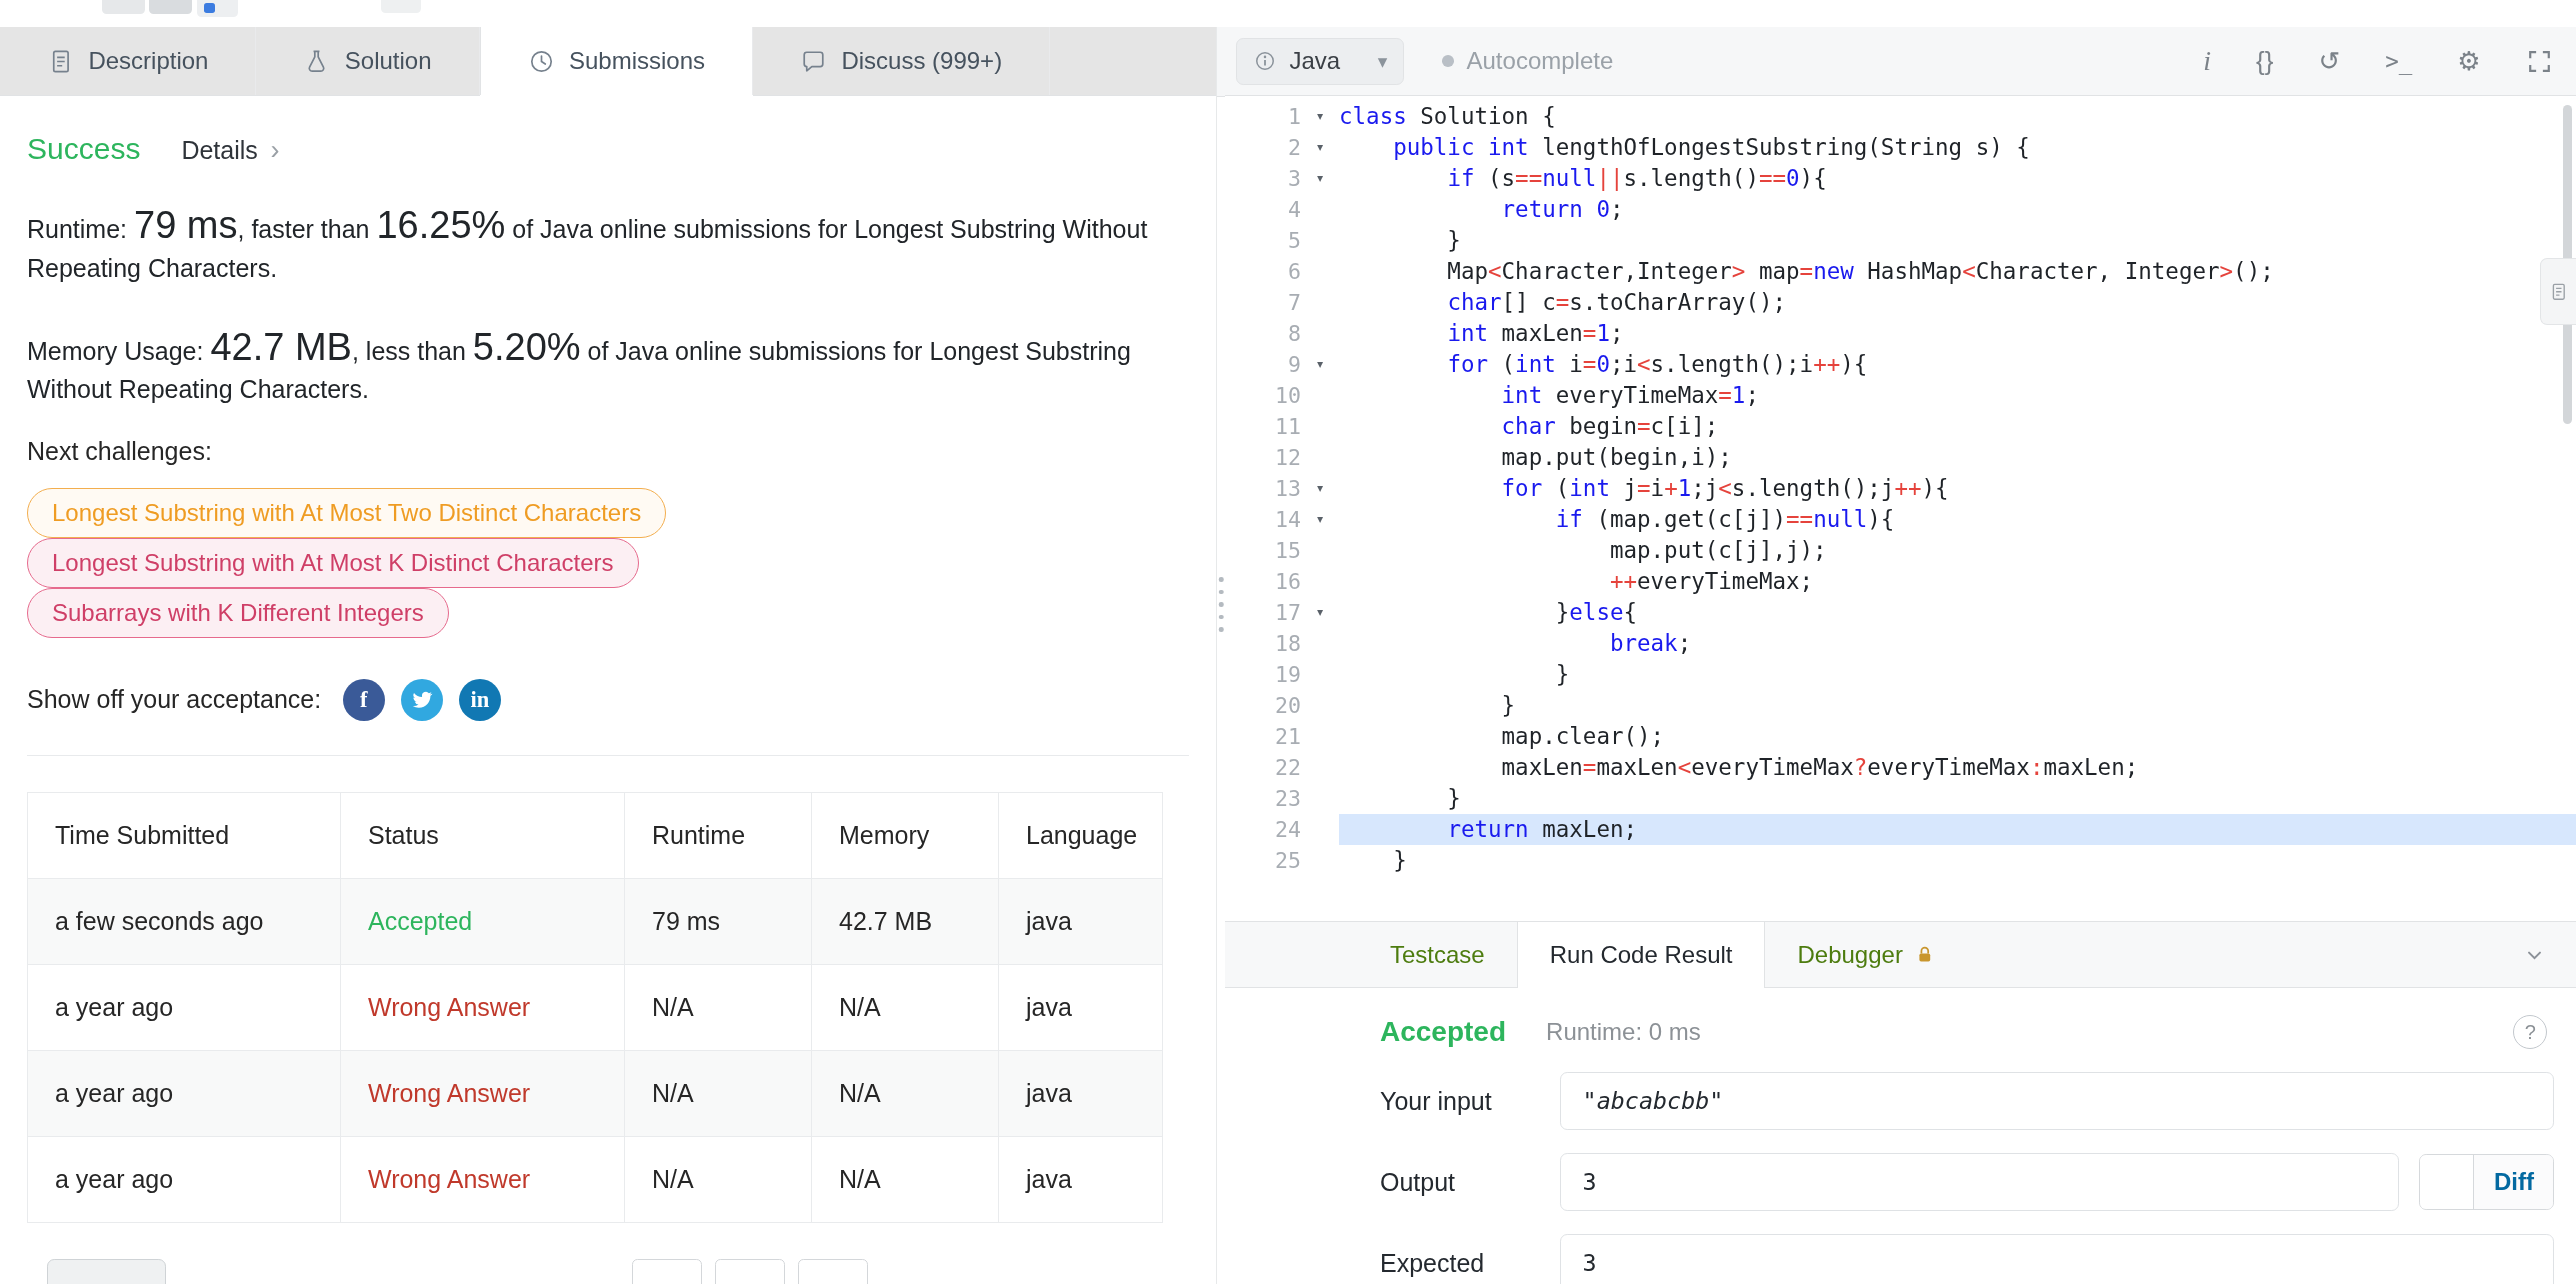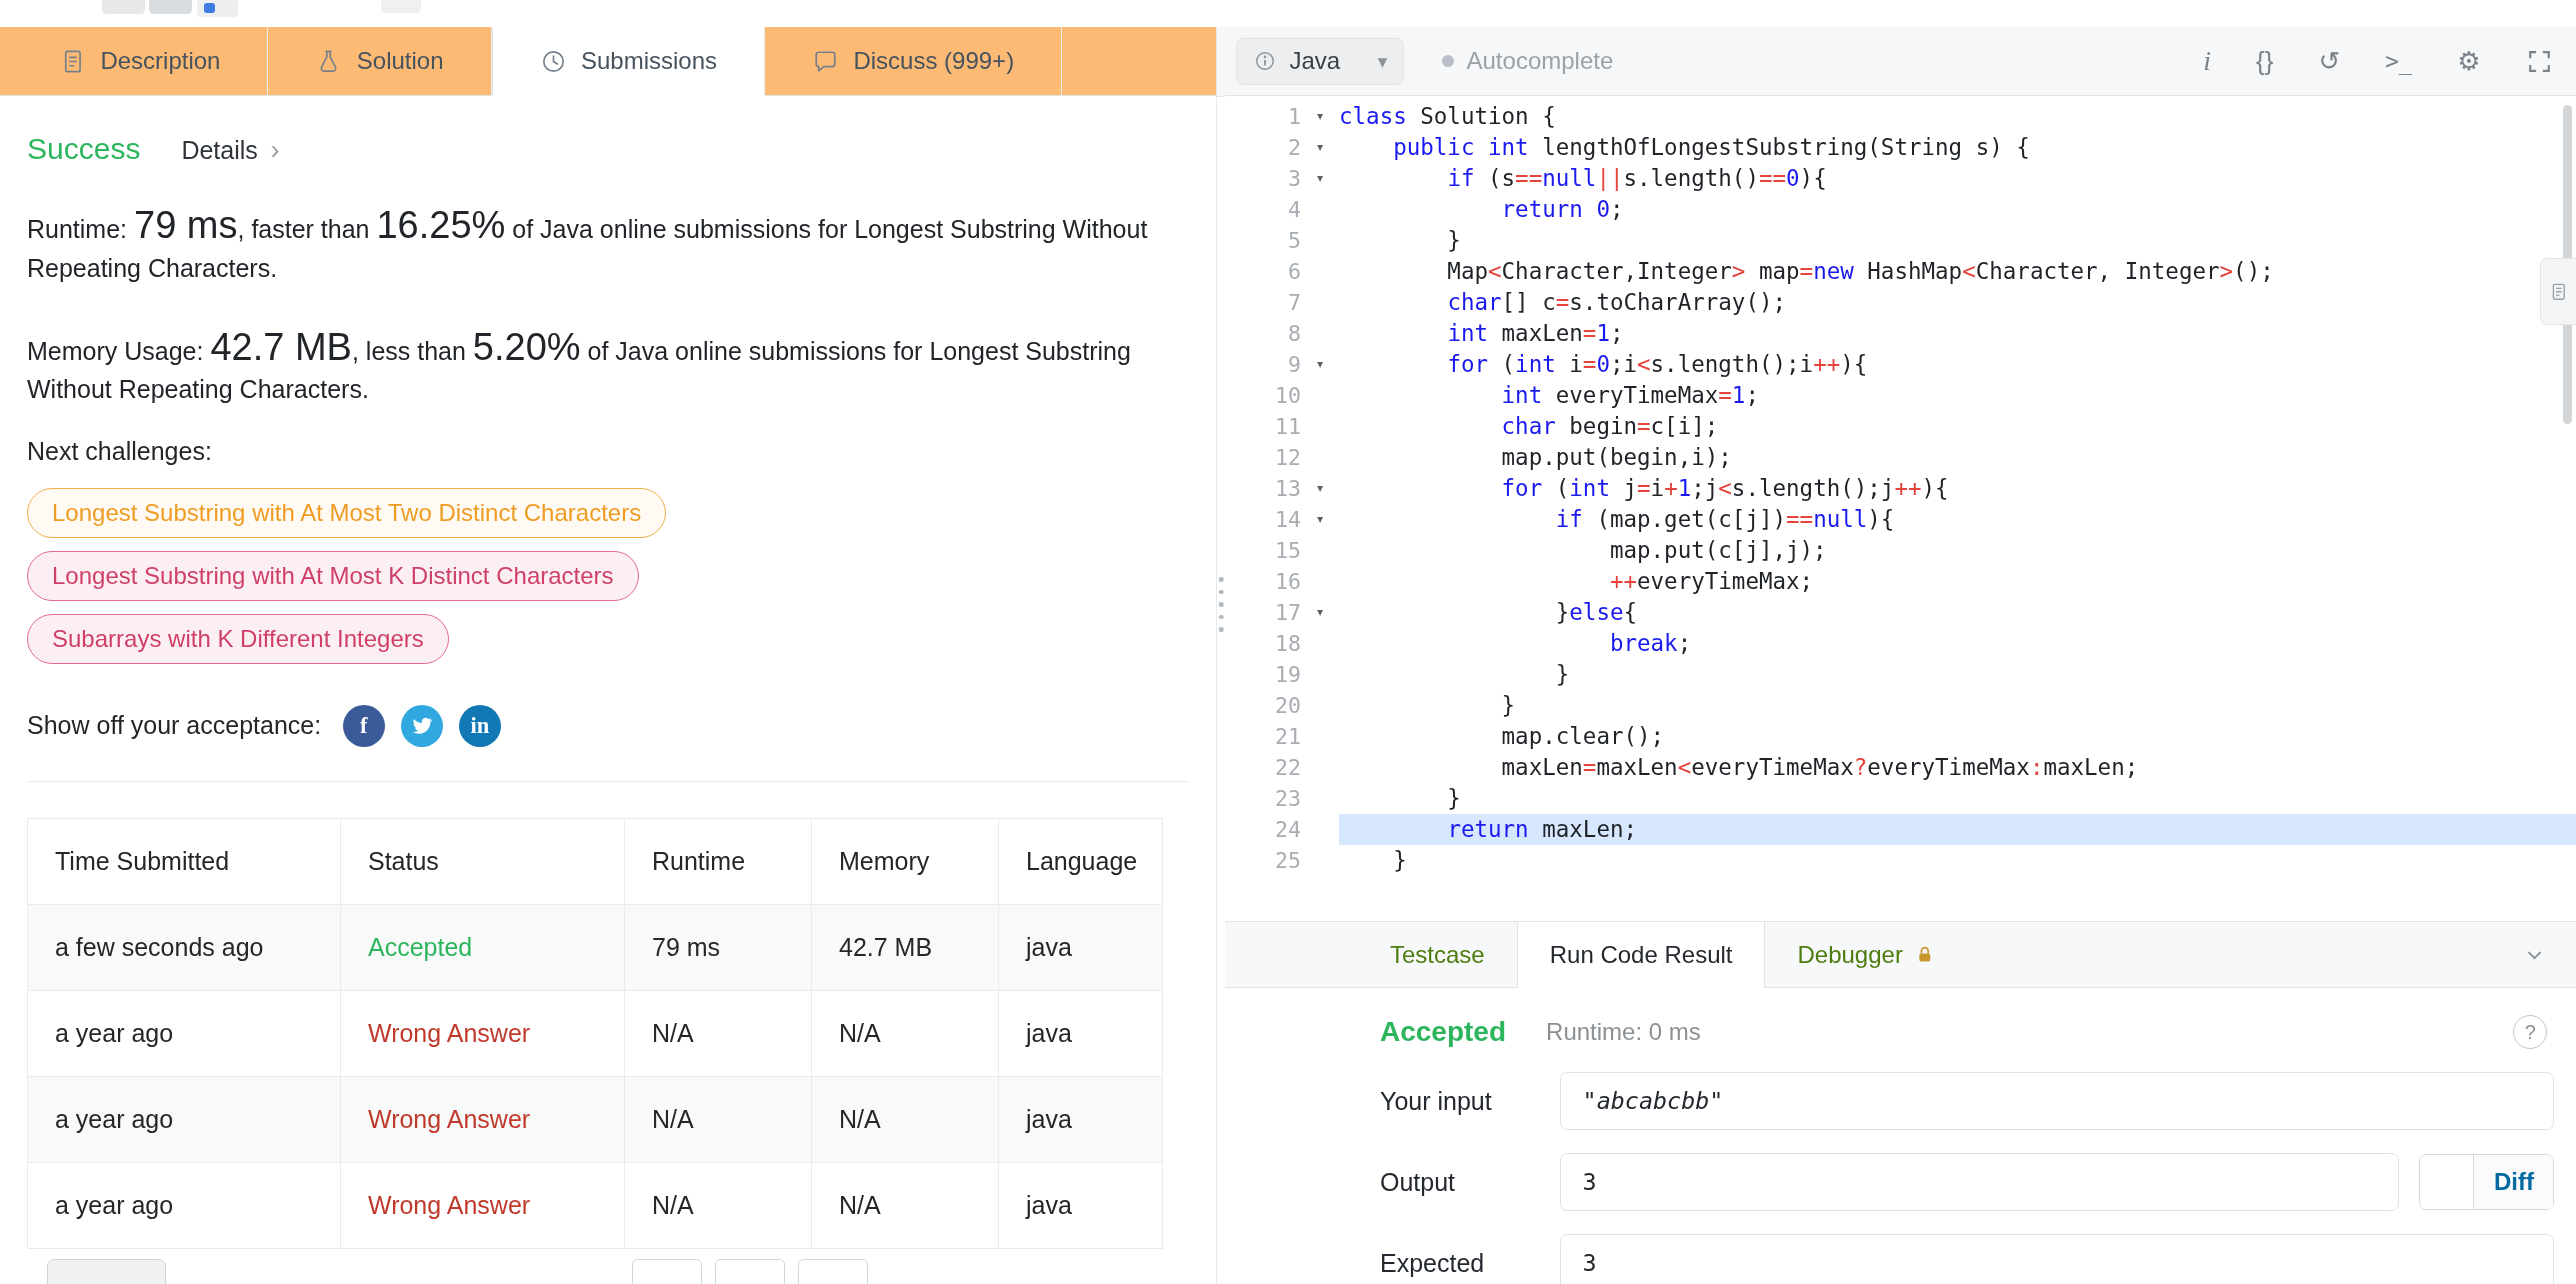--- a/index.html
+++ b/index.html
@@ -12,37 +12,37 @@
   .frag.f1{left:102px;width:43px;height:14.4px;}
   .frag.f2{left:149px;width:43px;height:14.4px;background:#d9dcdf;}
   .frag.f3{left:197px;width:41px;height:17px;background:#edeff1;}
   .frag.f3 .frag-dot{position:absolute;left:7.2px;top:2.7px;width:10.8px;height:10.8px;background:#3c7ce0;border-radius:2.7px;}
   .frag.f4{left:381px;width:40px;height:12.6px;background:#eef0f1;}
 
   .main{position:absolute;top:27px;left:0;width:2576px;height:1257px;display:flex;}
 
   
   .left-panel{width:1216px;position:relative;display:flex;flex-direction:column;}
-  .tabbar{height:69px;background:#fdba74;border-bottom:0.9px solid #e1e3e5;display:flex;flex:none;padding-left:12px;}
+  .tabbar{height:69px;background:#e5e5e5;border-bottom:0.9px solid #e1e3e5;display:flex;flex:none;}
   .tab{display:flex;align-items:center;gap:14.4px;padding:0 47px;font-size:24px;color:#46525e;border-right:0.9px solid #e9eaec;position:relative;}
   .tab .tab-icon{color:#76818d;display:flex;}
   .tab .tab-icon svg{width:27px;height:27px;}
   .tab.active{background:#fff;border-left:0.9px solid #e1e3e5;}
   .tab.active::after{content:"";position:absolute;left:-0.9px;right:-0.9px;bottom:-0.9px;height:0.9px;background:#fff;}
 
   .left-content{flex:1;overflow:hidden;padding:0 27px;position:relative;}
   .result-head{margin-top:36px;display:flex;align-items:baseline;gap:41px;}
   .success{font-size:30px;color:#2db55d;font-weight:500;}
   .details{font-size:25px;color:#2f343a;display:flex;align-items:baseline;gap:12.6px;}
   .details .chev{color:#9aa0a6;font-size:27px;}
   .para{margin-top:40px;font-size:25px;line-height:1.55;max-width:1156px;color:#212529;}
   .big{font-size:38px;line-height:1;}
   .next-label{margin-top:28px;font-size:25px;}
   .pills{margin-top:21.6px;}
-  .pill{display:table;font-size:24px;padding:10px 24px;border-radius:899px;margin-bottom:13px;white-space:nowrap;}
+  .pill{display:table;font-size:24px;padding:10px 24px;border-radius:899px;margin-bottom:0;white-space:nowrap;}
   .pill.orange{color:#ef9c23;border:1.8px solid #f3ae4e;background:#fffaf3;}
   .pill.pink{color:#cf3f67;border:1.8px solid #e66a8d;background:#fceff3;}
   .share-row{margin-top:41px;display:flex;align-items:center;gap:12.6px;}
   .share-label{font-size:25px;margin-right:9px;}
   .share-circle{width:42px;height:42px;border-radius:50%;display:flex;align-items:center;justify-content:center;}
   .share-circle svg{width:24px;height:24px;display:block;}
   .share-letter{color:#fff;font-size:22.5px;font-weight:bold;font-family:"Liberation Serif",serif;}
   .divider{margin-top:34px;border-top:0.9px solid #e8eaec;}
 
   table.sub{border-collapse:collapse;margin-top:36px;table-layout:fixed;width:1135px;font-size:25px;}

